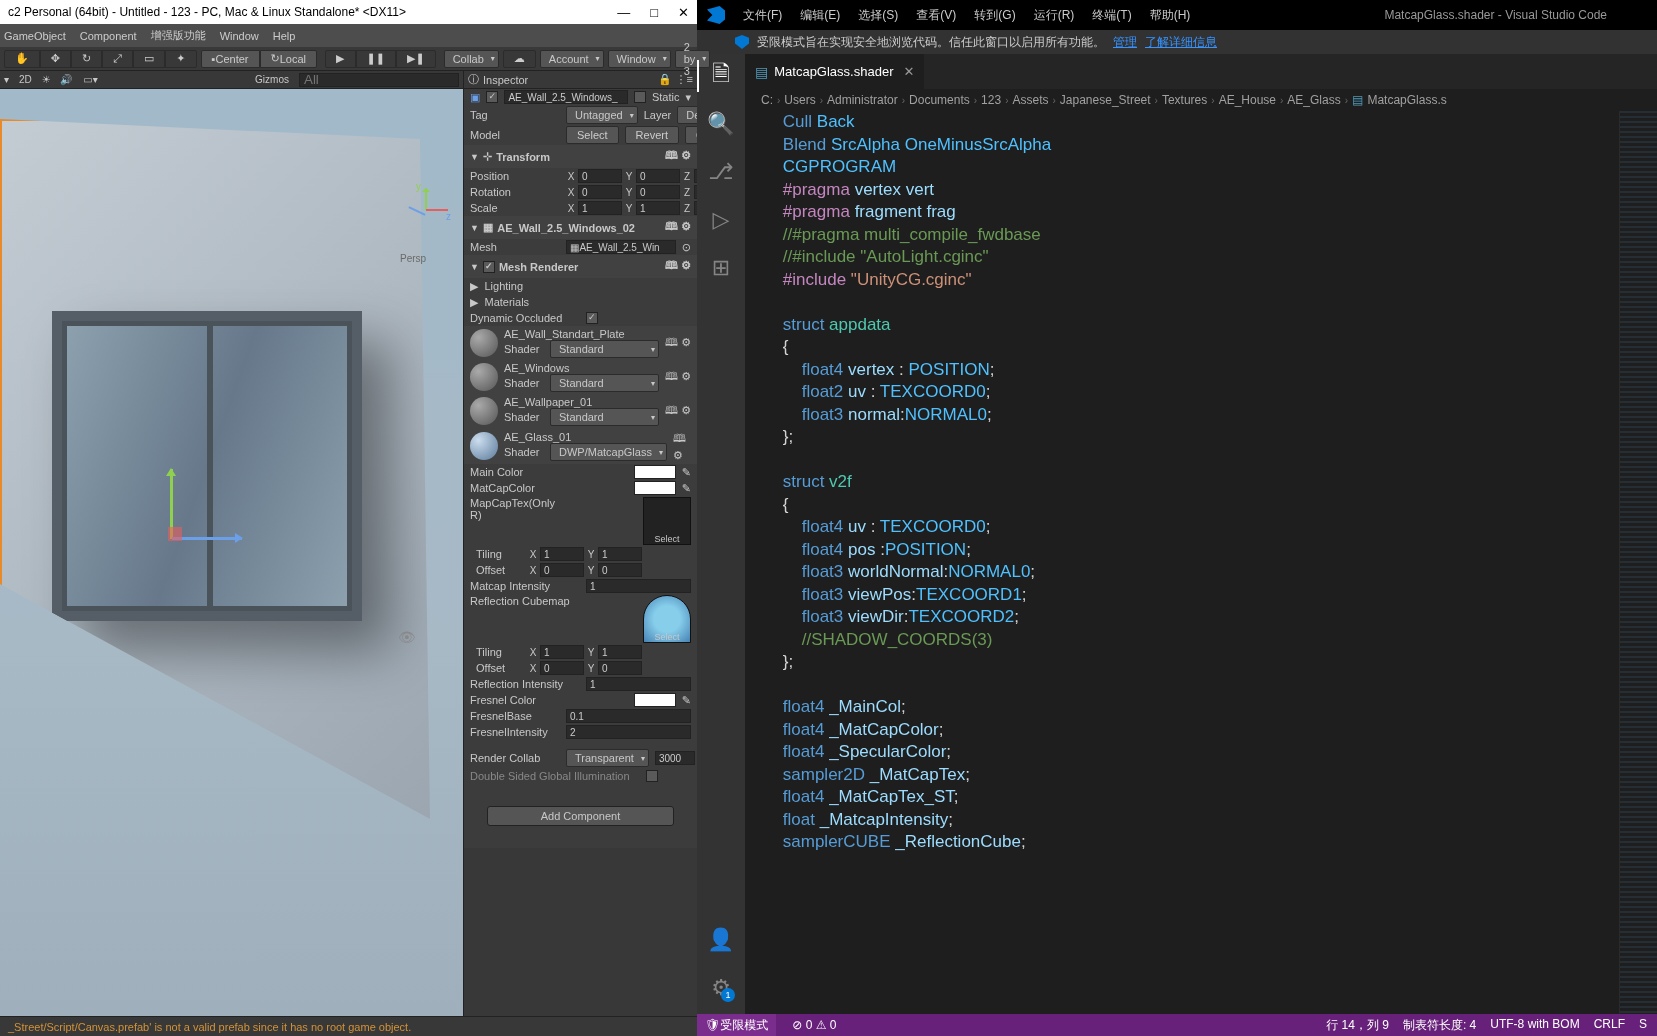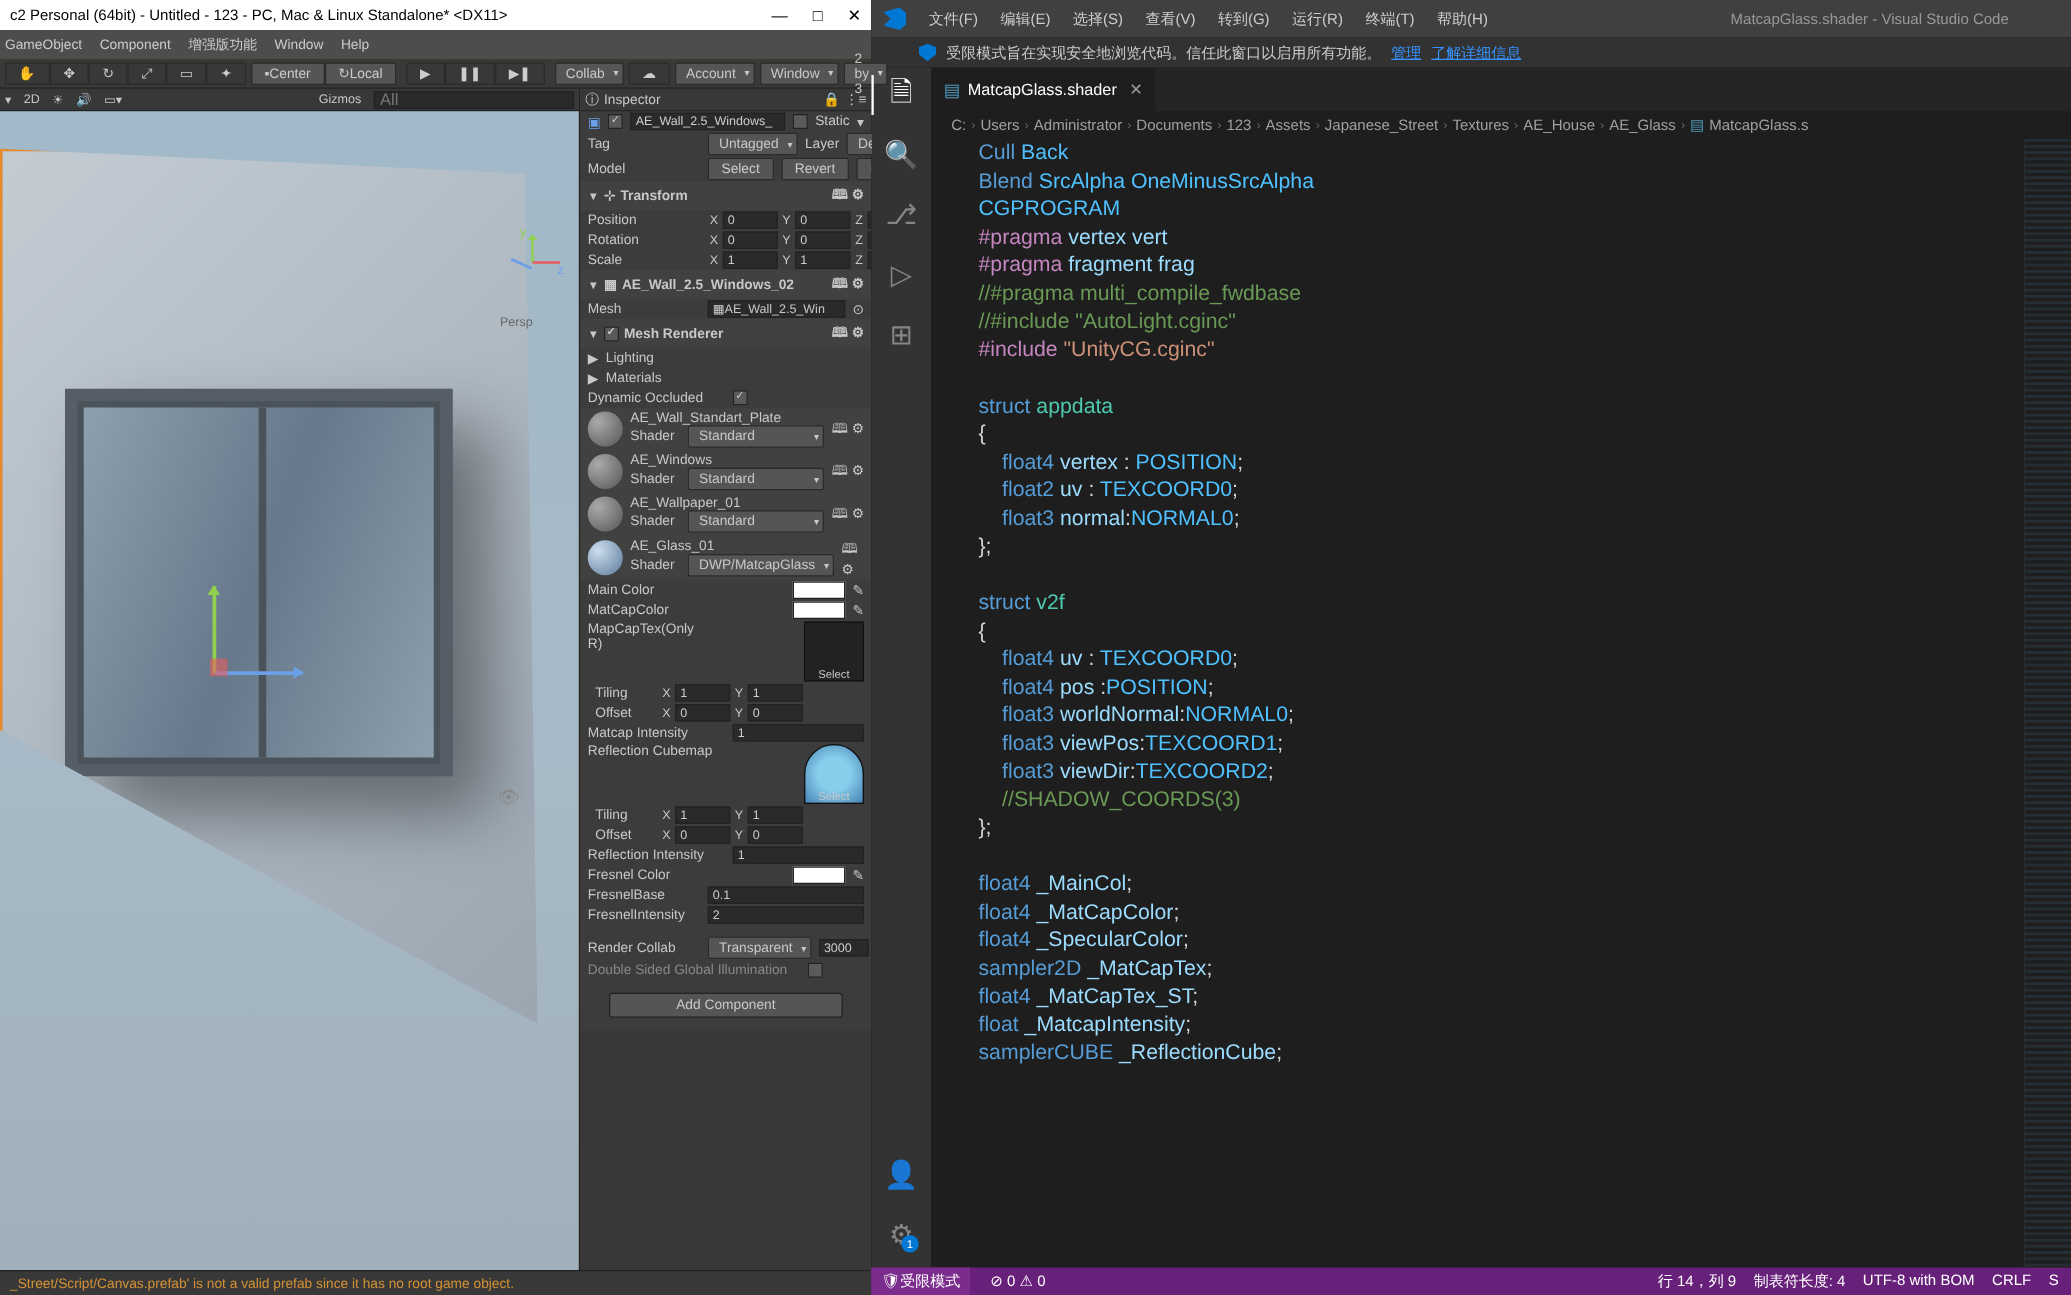--- a/index.html
+++ b/index.html
@@ -1,17 +1,17 @@
 <!DOCTYPE html>
 <html><head>
 <meta charset="utf-8">
 <style>
 * { margin:0; padding:0; box-sizing:border-box; font-family:"Segoe UI",Arial,sans-serif; }
 body { background:#383838; width:1657px; height:1036px; display:flex; overflow:hidden; color:#c8c8c8; font-size:11px; }
-.unity { width:697px; display:flex; flex-direction:column; background:#a16207; }
+.unity { width:697px; display:flex; flex-direction:column; background:#701a75; }
 .vscode { flex:1; display:flex; flex-direction:column; background:#1e1e1e; }
 .titlebar { height:24px; background:#fff; color:#000; display:flex; align-items:center; padding:0 8px; justify-content:space-between; font-size:12px; }
 .titlebar-btns { display:flex; gap:20px; font-size:13px; }
 .menubar { height:23px; background:#4d4d4d; color:#ccc; display:flex; align-items:center; padding:0 4px; gap:14px; }
 .menubar span { cursor:pointer; }
 .toolbar { height:24px; background:#393939; display:flex; align-items:center; padding:2px 4px; gap:4px; border-bottom:1px solid #222; }
 .tb-btn { background:#555; border:1px solid #2b2b2b; color:#ccc; padding:1px 10px; border-radius:2px; font-size:11px; height:18px; display:flex; align-items:center; }
 .tb-btn.dark { background:#383838; }
 .tb-group { display:flex; }
 .tb-group .tb-btn { border-radius:0; }
@@ -54,29 +54,29 @@
 .inp.wide { flex:1; }
 .chk { width:12px; height:12px; background:#5a5a5a; border:1px solid #222; }
 .chk.on::after { content:"✓"; font-size:9px; position:relative; top:-3px; left:1px; }
 .section-hdr { background:#414141; padding:2px 6px; display:flex; align-items:center; gap:4px; font-size:11px; font-weight:bold; }
 .section-hdr .arrow { font-size:9px; }
 .mat-hdr { background:#414141; padding:2px 6px; display:flex; align-items:center; gap:6px; }
 .mat-ball { width:28px; height:28px; border-radius:50%; background:radial-gradient(circle at 30% 30%,#aaa,#555); flex-shrink:0; }
 .mat-ball.g { background:radial-gradient(circle at 30% 30%,#cde,#5a7a9a); }
 .color-sw { width:42px; height:14px; border:1px solid #222; }
 .color-sw.white { background:#fff; }
-.btn-wide { background:#555; border:1px solid #222; width:80%; margin:10px auto; display:block; padding:3px; text-align:center; border-radius:3px; }
+.btn-wide { background:#555; border:1px solid #222; width:80%; margin:22px auto; display:block; padding:3px; text-align:center; border-radius:3px; }
 .tex-slot { width:48px; height:48px; background:#222; border:1px solid #111; position:relative; font-size:9px; display:flex; align-items:flex-end; justify-content:center; }
 .tex-slot.cube { background:radial-gradient(circle,#87ceeb 40%,#4682b4 100%); border-radius:50% 50% 0 0; }
 .xyz { display:flex; gap:2px; align-items:center; }
 .xyz span { font-size:10px; width:10px; text-align:center; }
 .obj-field { flex:1; background:#2a2a2a; border:1px solid #222; height:14px; padding:0 3px; font-size:10px; display:flex; align-items:center; }
 
 
-.vs-titlebar { height:30px; background:#404040; display:flex; align-items:center; padding:0 10px; gap:18px; color:#ccc; font-size:12px; }
+.vs-titlebar { height:30px; background:#000000; display:flex; align-items:center; padding:0 10px; gap:18px; color:#ccc; font-size:12px; }
 .vs-titlebar .logo { width:18px; height:18px; background:#0078d4; clip-path:polygon(70% 0,100% 25%,100% 75%,70% 100%,0 80%,30% 50%,0 20%); }
 .vs-titlebar .title { margin-left:auto; margin-right:40px; color:#999; }
 .vs-warnbar { height:24px; background:#323233; display:flex; align-items:center; padding:0 38px; gap:8px; color:#ccc; font-size:12px; }
 .vs-warnbar .shield { width:14px; height:14px; background:#0078d4; clip-path:polygon(50% 0,100% 20%,100% 60%,50% 100%,0 60%,0 20%); }
 .vs-warnbar a { color:#3794ff; text-decoration:underline; cursor:pointer; }
 .vs-body { flex:1; display:flex; overflow:hidden; }
 .activitybar { width:48px; background:#333; display:flex; flex-direction:column; align-items:center; padding-top:10px; gap:24px; color:#858585; }
 .activitybar .ic { width:24px; height:24px; font-size:22px; display:flex; align-items:center; justify-content:center; cursor:pointer; position:relative; }
 .activitybar .ic.active { color:#fff; }
 .activitybar .ic.active::before { content:""; position:absolute; left:-12px; top:-4px; width:2px; height:32px; background:#fff; }

